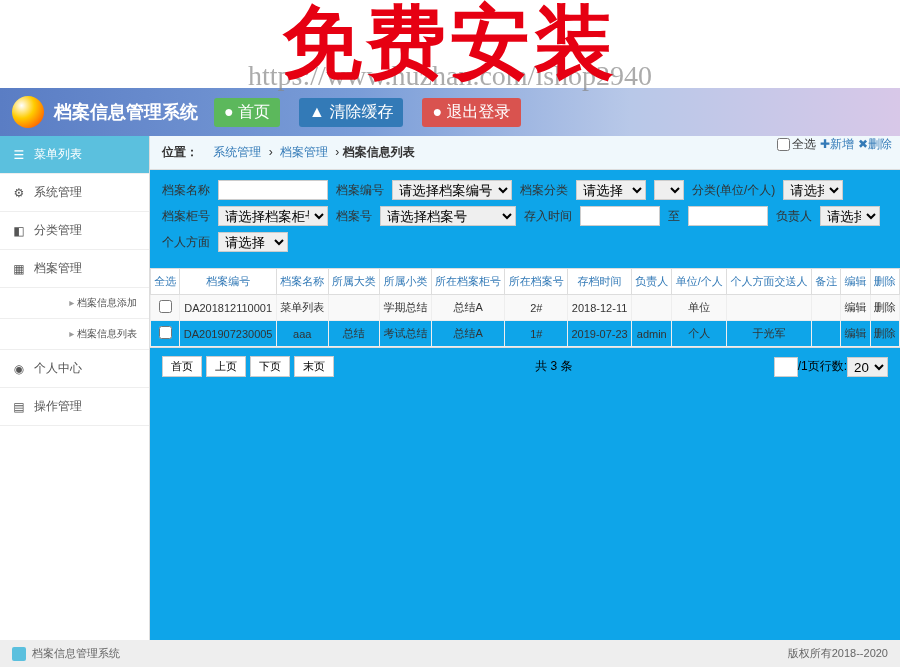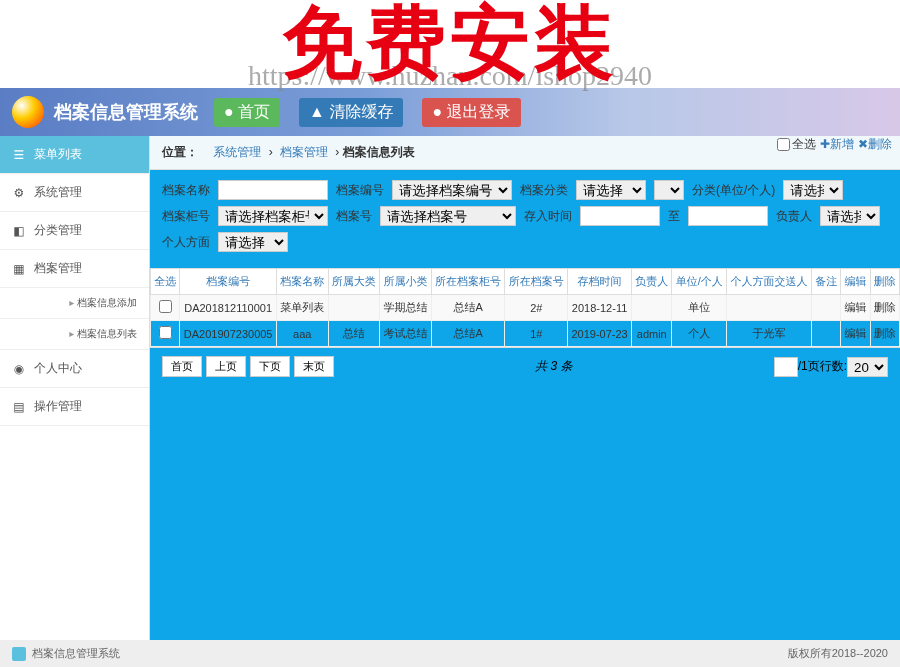--- a/index.html
+++ b/index.html
@@ -34,21 +34,21 @@
 .tbl { width: 100%; border-collapse: collapse; font-size: 11px; }
 .tbl th { background: #fff; border: 1px solid #ddd; padding: 5px 3px; color: #337ab7; font-weight: normal; text-align: center; white-space: nowrap; }
 .tbl td { border: 1px solid #eee; padding: 5px 3px; text-align: center; white-space: nowrap; color: #333; }
 .tbl tbody tr:nth-child(odd) { background: #f9f9f9; }
 .green-txt { color: #5cb85c; }
 .red-txt { color: #d9534f; }
 .blue-txt { color: #337ab7; cursor: pointer; }
 .pager { display: flex; align-items: center; padding: 8px 12px; border-top: 1px solid #ddd; }
 .pager-btns { display: flex; gap: 4px; }
 .pbtn { padding: 2px 8px; border: 1px solid #ccc; background: #fff; cursor: pointer; font-size: 11px; }
-.pager-info { flex: 1; text-align: center; font-style: italic; }
+.pager-info { flex: 1; text-align: center; }
 .pager-right { display: flex; align-items: center; }
 .footer { position: absolute; bottom: 0; left: 0; right: 0; background: #eee; padding: 6px 12px; display: flex; align-items: center; color: #666; font-size: 11px; }
 .footer-icon { width: 14px; height: 14px; background: #5bc0de; border-radius: 2px; margin-right: 6px; }
 .footer-right { margin-left: auto; }
 .top-right { position: absolute; right: 8px; top: 0; display: flex; align-items: center; gap: 4px; }
 .chk-lbl { display: flex; align-items: center; gap: 2px; }
 </style>
 </head>
 <body>
 

